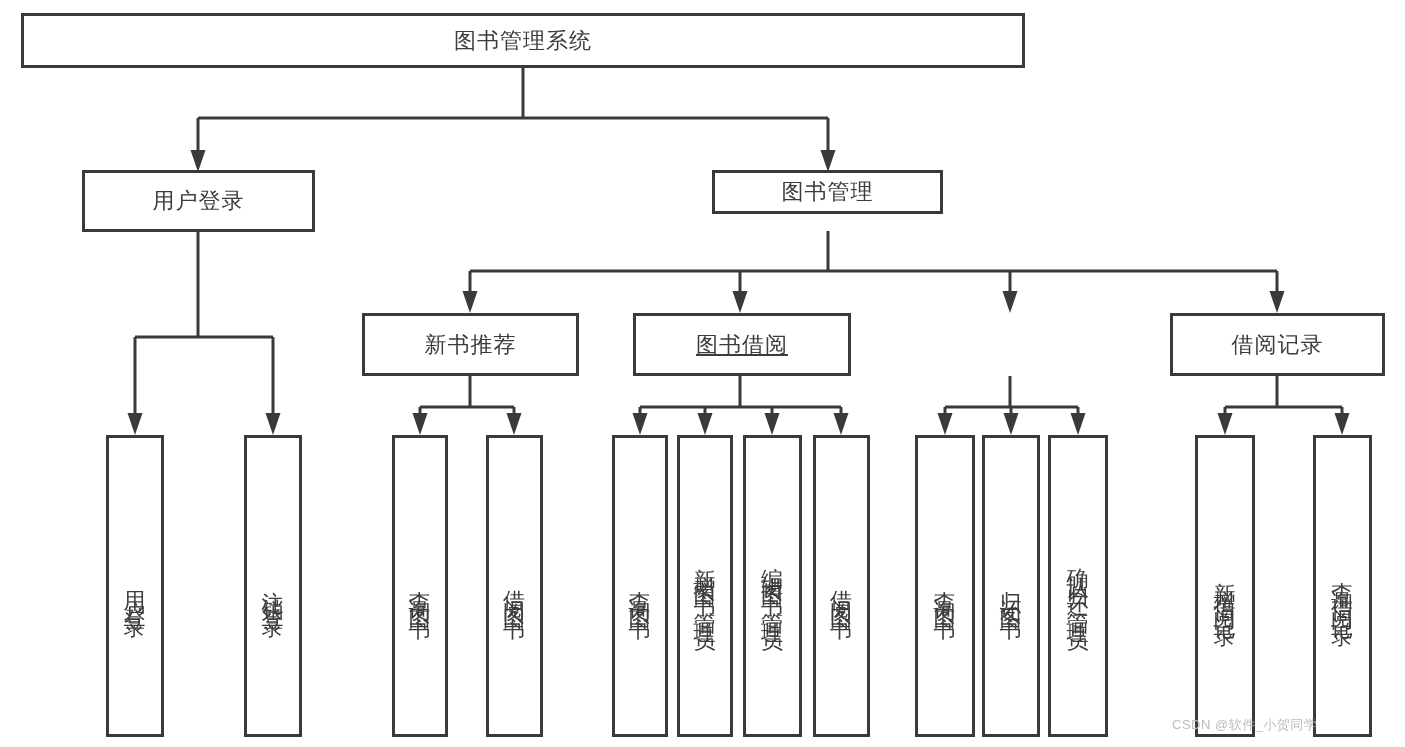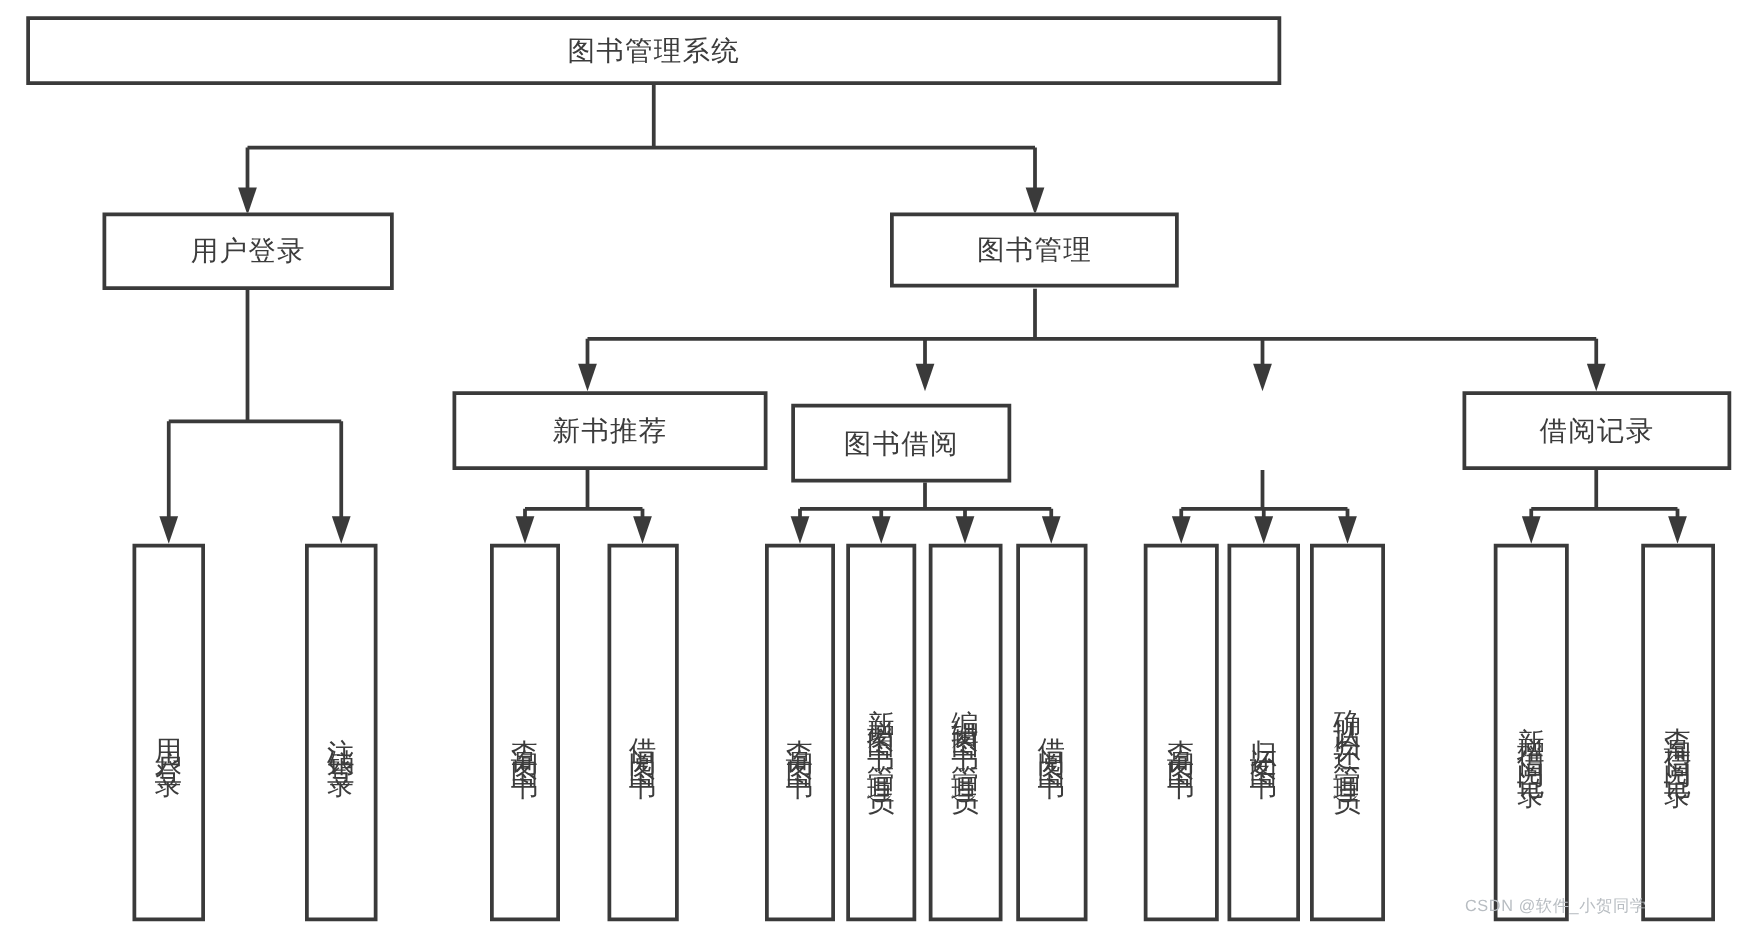--- a/index.html
+++ b/index.html
@@ -113,28 +113,28 @@
     <polygon points="1334.5,413 1349.5,413 1342,435"></polygon>
   </svg>
 
   <div class="node h-node" style="left:21px; top:13px; width:1004px; height:55px;">
     <span class="label">图书管理系统</span>
   </div>
 
   <div class="node h-node" style="left:82px; top:170px; width:233px; height:62px;">
     <span class="label">用户登录</span>
   </div>
-  <div class="node h-node" style="left:712px; top:170px; width:231px; height:60px;">
+  <div class="node h-node" style="left:712px; top:170px; width:231px; height:44px;">
     <span class="label">图书管理</span>
   </div>
 
-  <div class="node h-node" style="left:362px; top:313px; width:252px; height:63px;">
+  <div class="node h-node" style="left:362px; top:313px; width:217px; height:63px;">
     <span class="label">新书推荐</span>
   </div>
-  <div class="node h-node" style="left:633px; top:323px; width:176px; height:63px;">
+  <div class="node h-node" style="left:633px; top:313px; width:218px; height:63px;text-decoration:underline;">
     <span class="label">图书借阅</span>
   </div>
   <div class="node h-node" style="left:1170px; top:313px; width:215px; height:63px;">
     <span class="label">借阅记录</span>
   </div>
 
   <div class="node v-node" style="left:106px; top:435px; width:58px; height:302px;">
     <span class="label">用户登录</span>
   </div>
   <div class="node v-node" style="left:244px; top:435px; width:58px; height:302px;">

